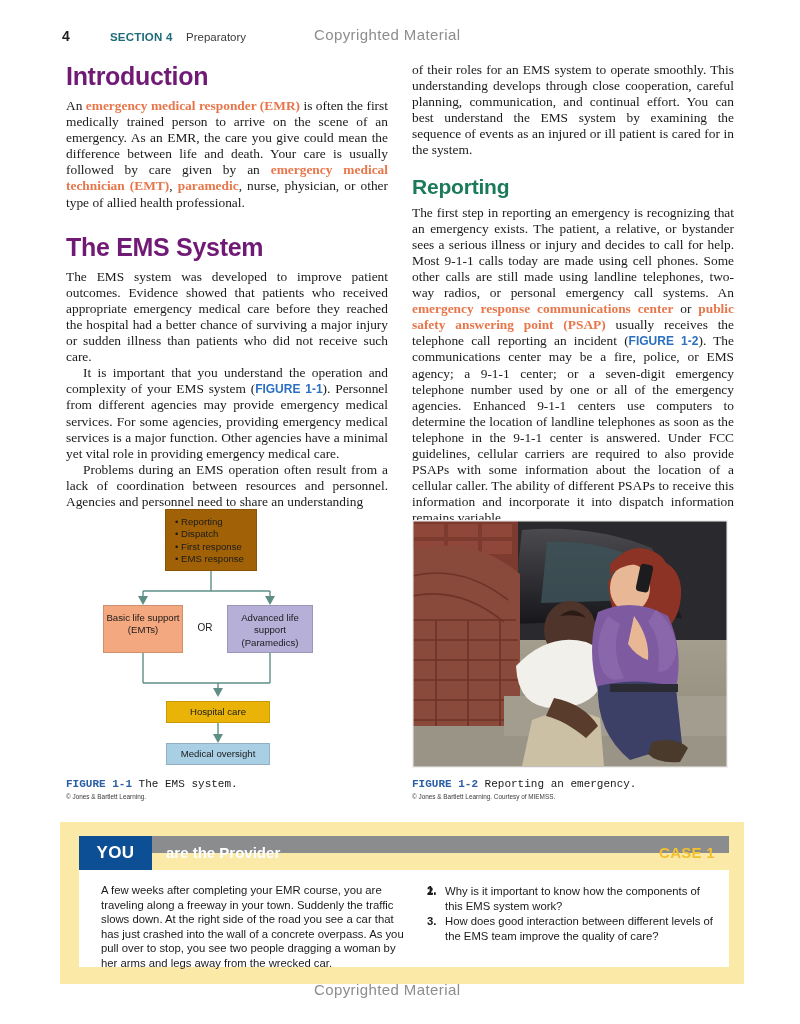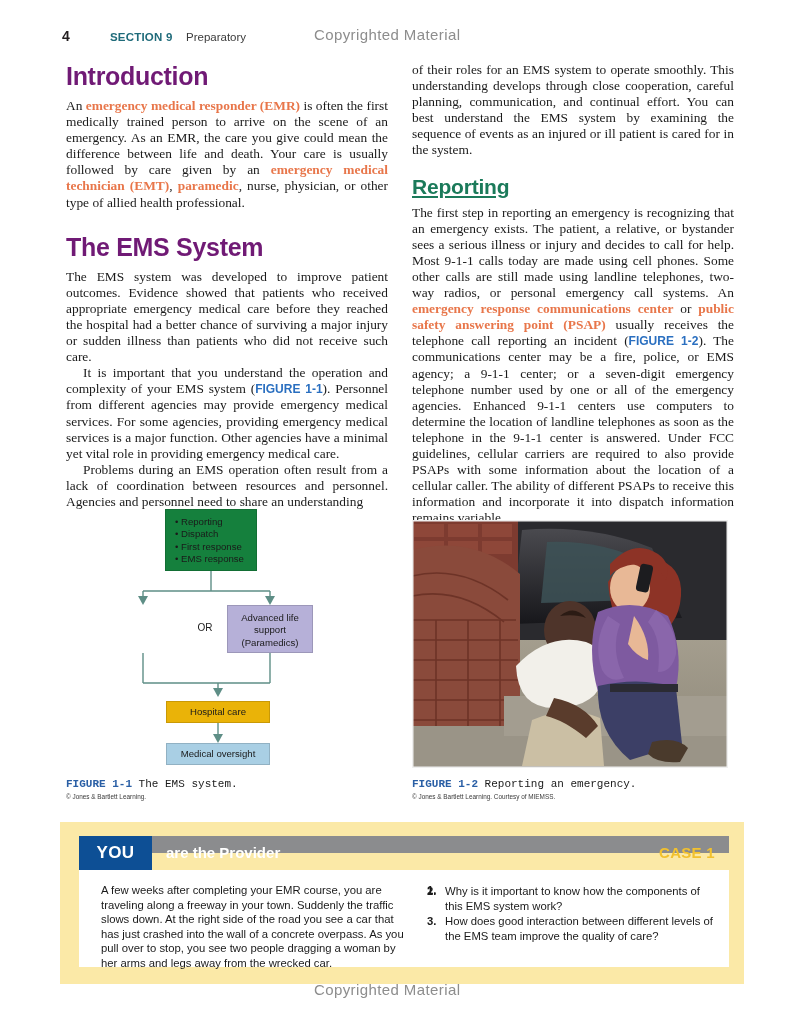--- a/index.html
+++ b/index.html
@@ -84,21 +84,20 @@
     letter-spacing: -.3px;
   }
   h1.head-blue.second { margin-top: 22px; }
   h2.head-green {
     font-family: "Liberation Sans", sans-serif;
     font-size: 21px;
     font-weight: bold;
     color: #1b7a5a;
     margin: 16px 0 6px 0;
     letter-spacing: -.2px;
-    text-decoration: underline;
   }
   p.body {
     margin: 0;
     font-family: "Liberation Serif", serif;
     font-size: 13.4px;
     line-height: 16.1px;
     text-align: justify;
     color: #1a1a1a;
     hyphens: auto;
   }
@@ -126,21 +125,21 @@
     font-family: "Liberation Sans", sans-serif;
     font-size: 9.6px;
     color: #1a1a1a;
     text-align: center;
     line-height: 12.4px;
     border: 1px solid rgba(0,0,0,.14);
   }
   .fb-steps {
     left: 99px; top: 4px;
     width: 92px; height: 62px;
-    background: #15803d;
+    background: #a16207;
     text-align: left;
     padding: 6px 0 17px 9px;
   }
   .fb-steps div { white-space: nowrap; }
   .fb-bls {
     left: 37px; top: 100px;
     width: 80px; height: 48px;
     background: #f4a87f;
     padding-top: 6px;
   }
@@ -285,21 +284,21 @@
     font-weight: bold;
   }
 </style>
 </head>
 <body>
 
 <div class="page">
 
   <div class="runhead">
     <span class="folio">4</span>
-    <span class="runhead-section">SECTION 9</span>
+    <span class="runhead-section">SECTION 4</span>
     <span class="runhead-title">Preparatory</span>
   </div>
 
   <div class="watermark top">Copyrighted Material</div>
 
   <div class="col col-left">
     <h1 class="head-blue">Introduction</h1>
     <p class="body"><span>An </span><span class="term">emergency medical responder (EMR)</span><span> is often the first medically trained person to arrive on the scene of an emergency. As an EMR, the care you give could mean the difference between life and death. Your care is usually followed by care given by an </span><span class="term">emergency medical technician (EMT)</span><span>, </span><span class="term">paramedic</span><span>, nurse, physician, or other type of allied health professional.</span></p>
 
     <h1 class="head-blue second">The EMS System</h1>
@@ -333,20 +332,21 @@
         <polygon points="152,192 147,183 157,183"></polygon>
         <polygon points="152,238 147,229 157,229"></polygon>
       </g>
     </svg>
     <div class="flowbox fb-steps">
       <div>• Reporting</div>
       <div>• Dispatch</div>
       <div>• First response</div>
       <div>• EMS response</div>
     </div>
+    <div class="flowbox fb-bls">Basic life support (EMTs)</div>
     <div class="fb-or">OR</div>
     <div class="flowbox fb-als">Advanced life support (Paramedics)</div>
     <div class="flowbox fb-hosp">Hospital care</div>
     <div class="flowbox fb-med">Medical oversight</div>
   </div>
 
   <div class="fig2">
     <svg width="316" height="248" viewBox="0 0 316 248">
       <defs>
         <linearGradient id="sky" x1="0" y1="0" x2="0" y2="1">

